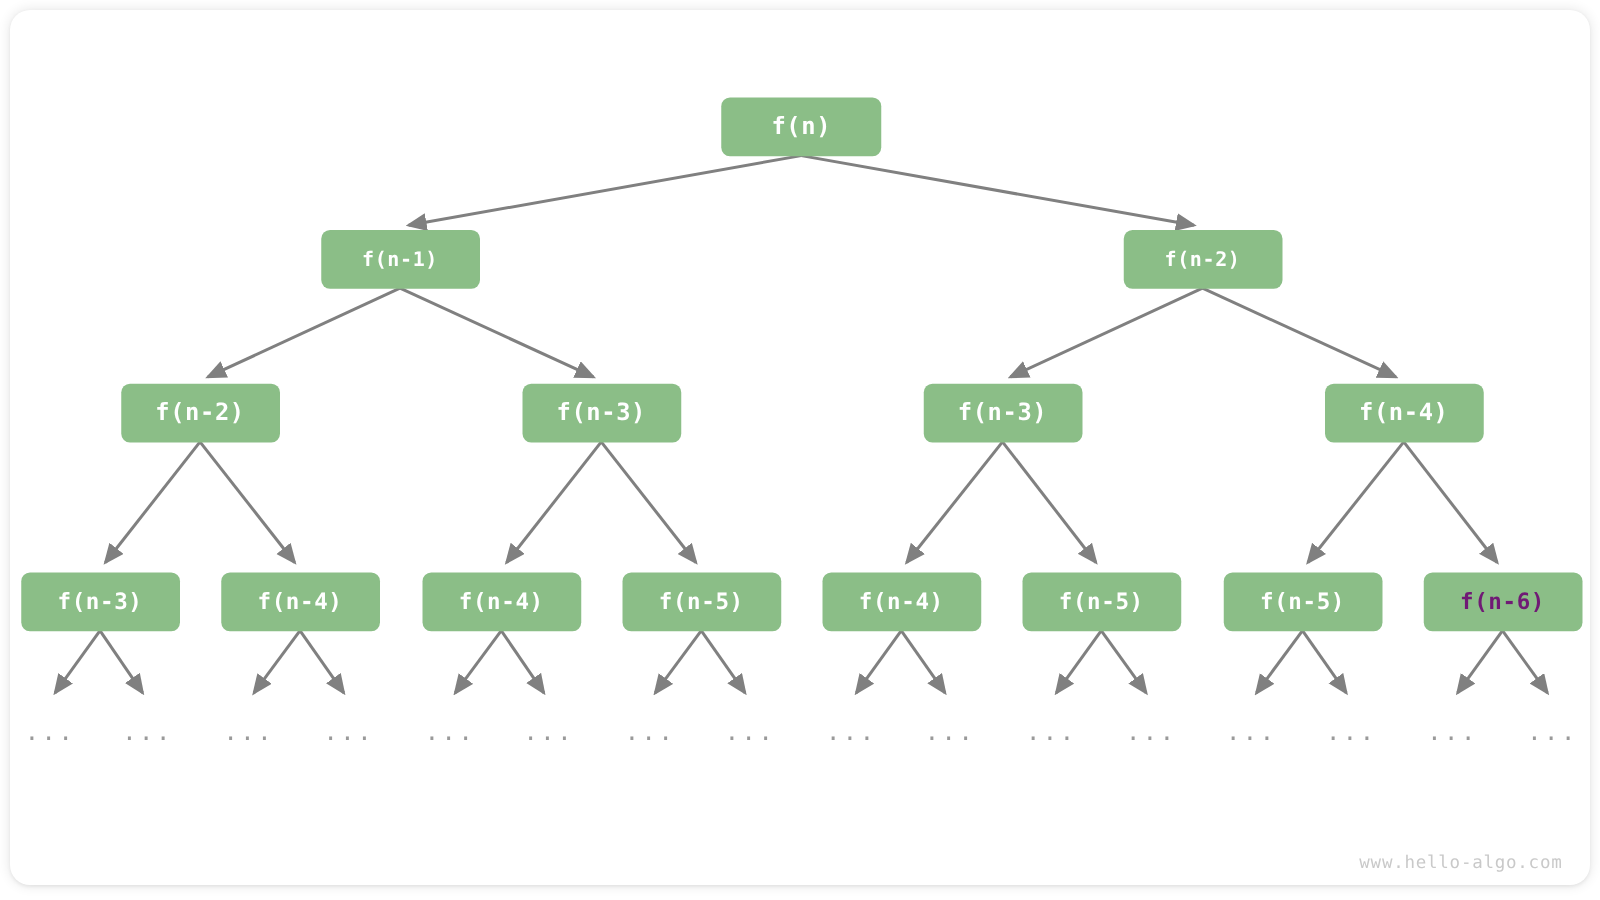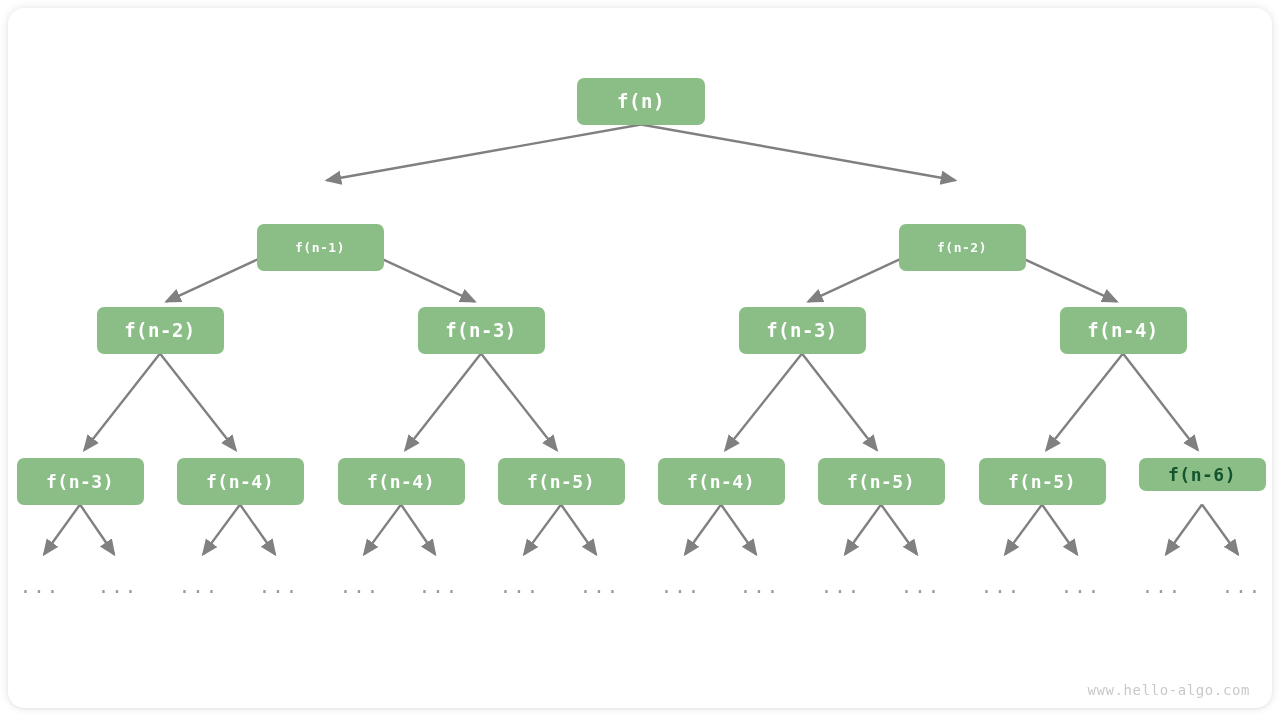--- a/index.html
+++ b/index.html
@@ -43,21 +43,21 @@
     display: flex;
     align-items: center;
     justify-content: center;
     color: #ffffff;
     font-family: "DejaVu Sans Mono", "Liberation Mono", monospace;
     font-weight: bold;
     letter-spacing: 0.5px;
     white-space: nowrap;
   }
   .node.lvl0 { font-size: 19px; }
-  .node.lvl1 { font-size: 13px; margin-top: 40px; }
+  .node.lvl1 { font-size: 16px; }
   .node.lvl2 { font-size: 19px; }
   .node.lvl3 { font-size: 18px; }
   .ellipsis {
     position: absolute;
     color: #9a9a9a;
     font-family: "DejaVu Sans Mono", "Liberation Mono", monospace;
     font-size: 19px;
     letter-spacing: 2px;
     transform: translate(-50%, -50%);
     white-space: nowrap;
@@ -156,21 +156,21 @@
       </div>
       <div class="node lvl3" style="left: 657.5px; top: 457.5px; width: 127px; height: 47px; background: rgb(139, 190, 135); color: rgb(255, 255, 255);">
         <span>f(n-4)</span>
       </div>
       <div class="node lvl3" style="left: 817.5px; top: 457.5px; width: 127px; height: 47px; background: rgb(139, 190, 135); color: rgb(255, 255, 255);">
         <span>f(n-5)</span>
       </div>
       <div class="node lvl3" style="left: 978.5px; top: 457.5px; width: 127px; height: 47px; background: rgb(139, 190, 135); color: rgb(255, 255, 255);">
         <span>f(n-5)</span>
       </div>
-      <div class="node lvl3" style="left: 1138.5px; top: 457.5px; width: 127px; height: 33px; background: rgb(139, 190, 135); color: #14532d;">
+      <div class="node lvl3" style="left: 1138.5px; top: 457.5px; width: 127px; height: 47px; background: rgb(139, 190, 135); color: #701a75;">
         <span>f(n-6)</span>
       </div>
     </div>
   <div id="ellipsis-layer">
       <div class="ellipsis" style="left: 40px; top: 586px; color: rgb(154, 154, 154);">...</div>
       <div class="ellipsis" style="left: 118px; top: 586px; color: rgb(154, 154, 154);">...</div>
       <div class="ellipsis" style="left: 199px; top: 586px; color: rgb(154, 154, 154);">...</div>
       <div class="ellipsis" style="left: 279px; top: 586px; color: rgb(154, 154, 154);">...</div>
       <div class="ellipsis" style="left: 360px; top: 586px; color: rgb(154, 154, 154);">...</div>
       <div class="ellipsis" style="left: 439px; top: 586px; color: rgb(154, 154, 154);">...</div>

